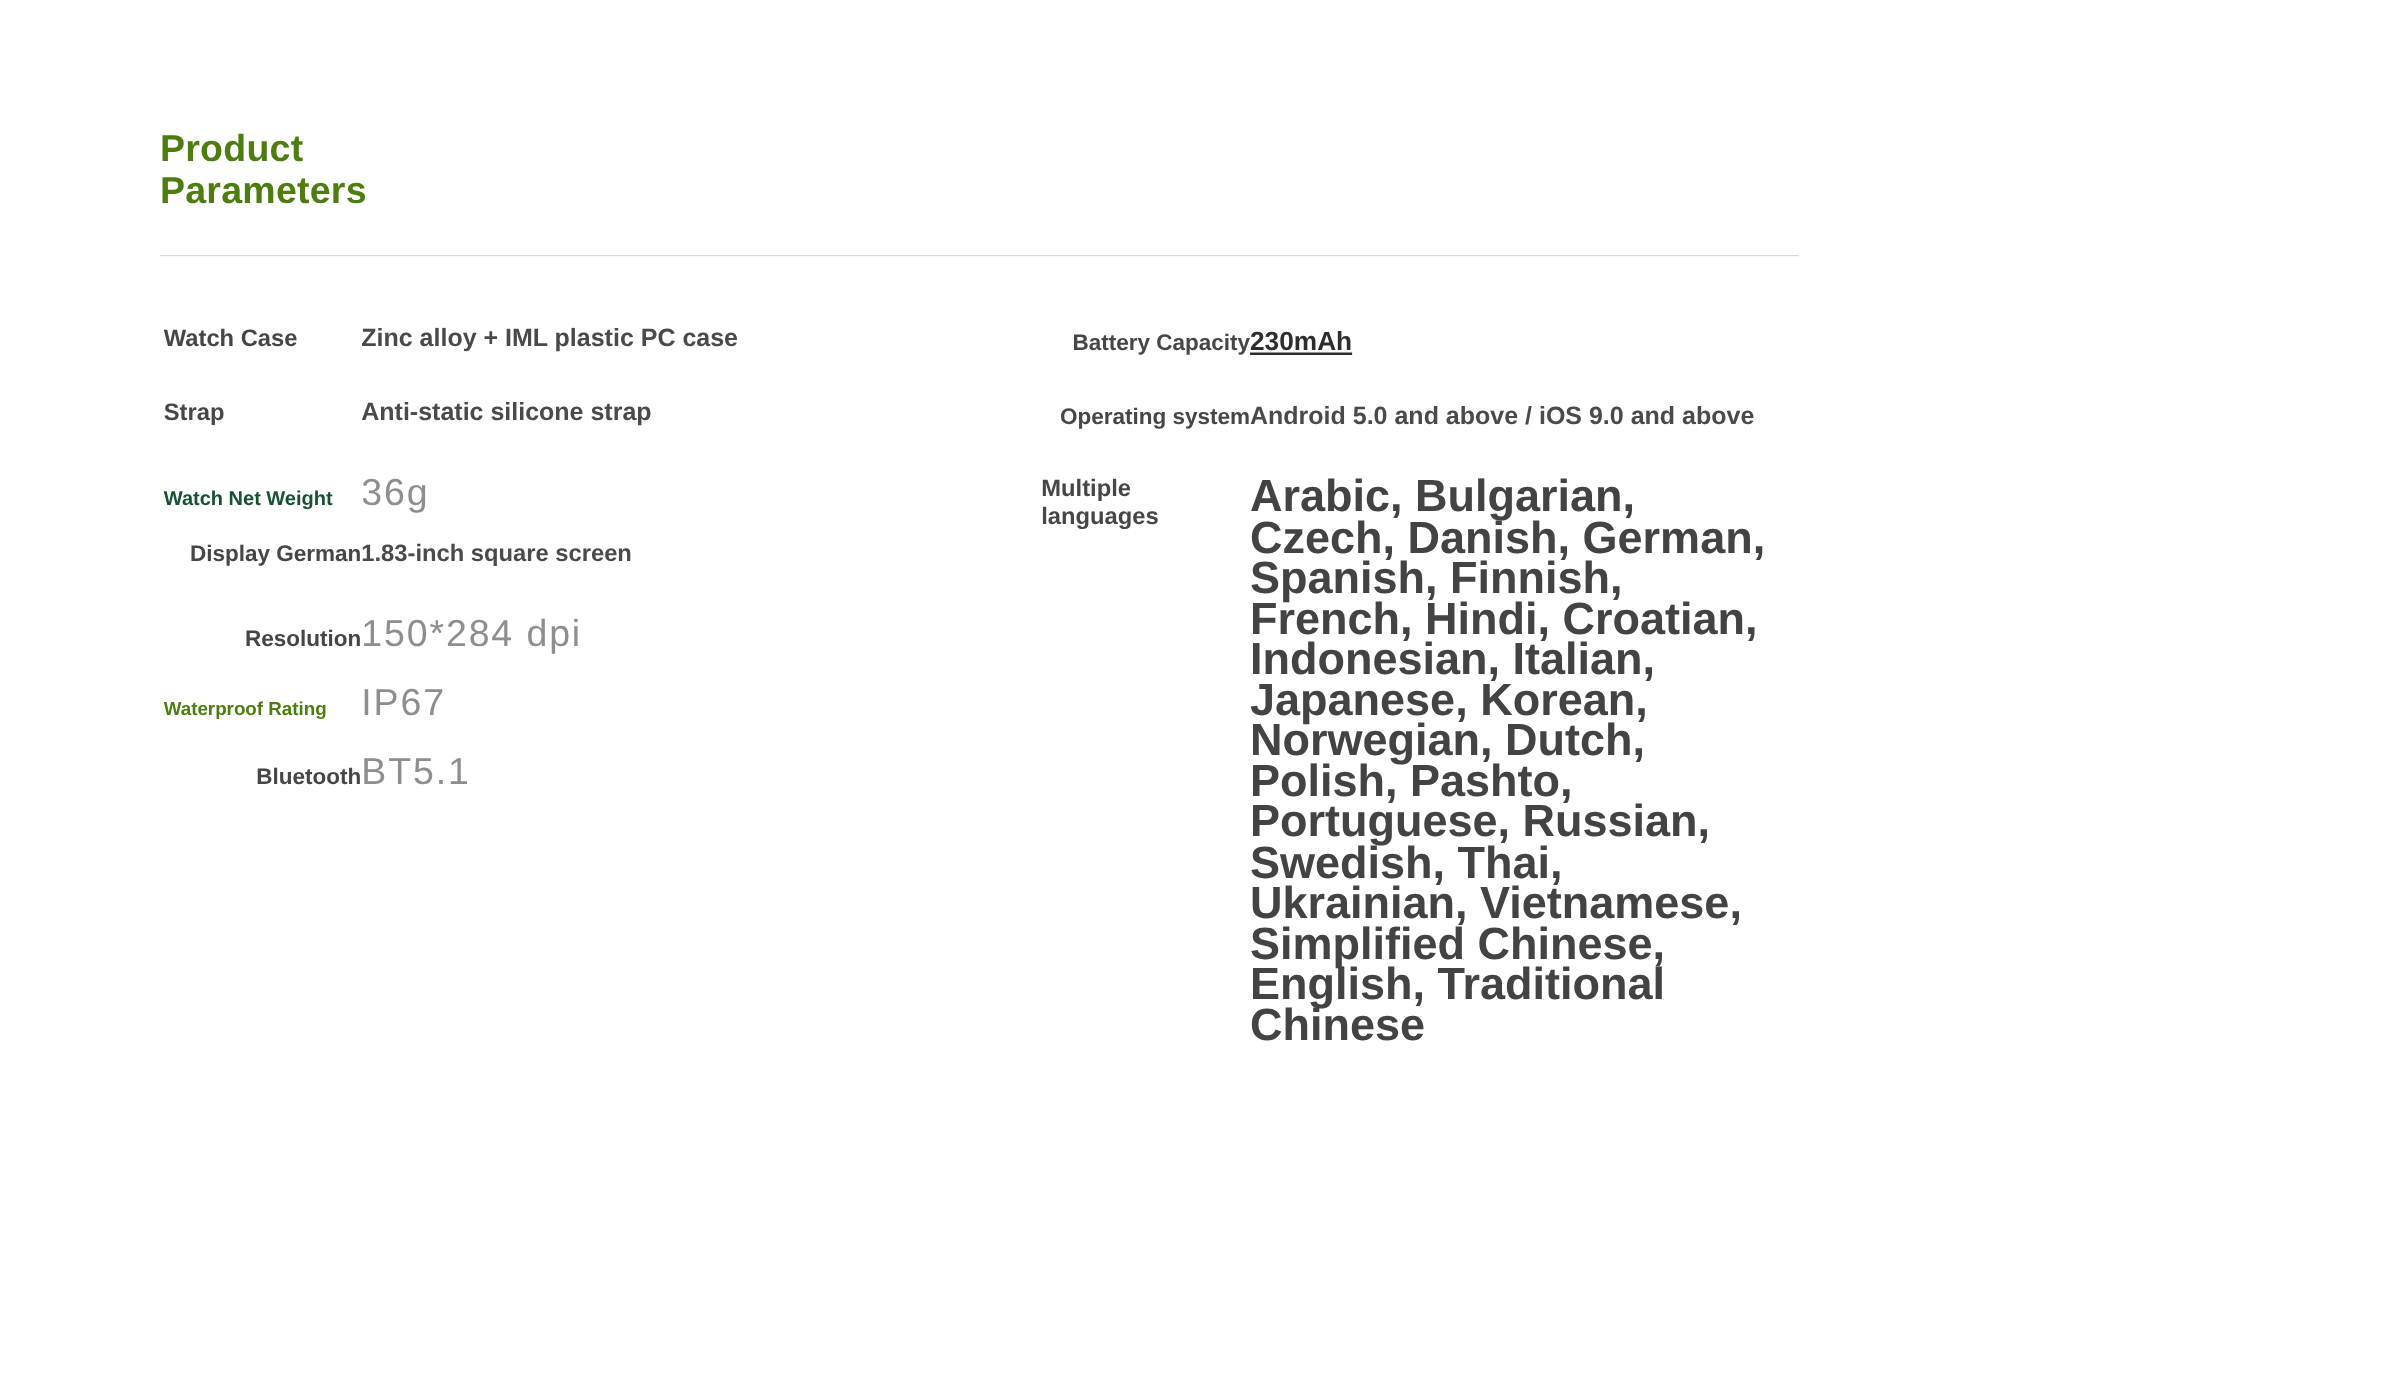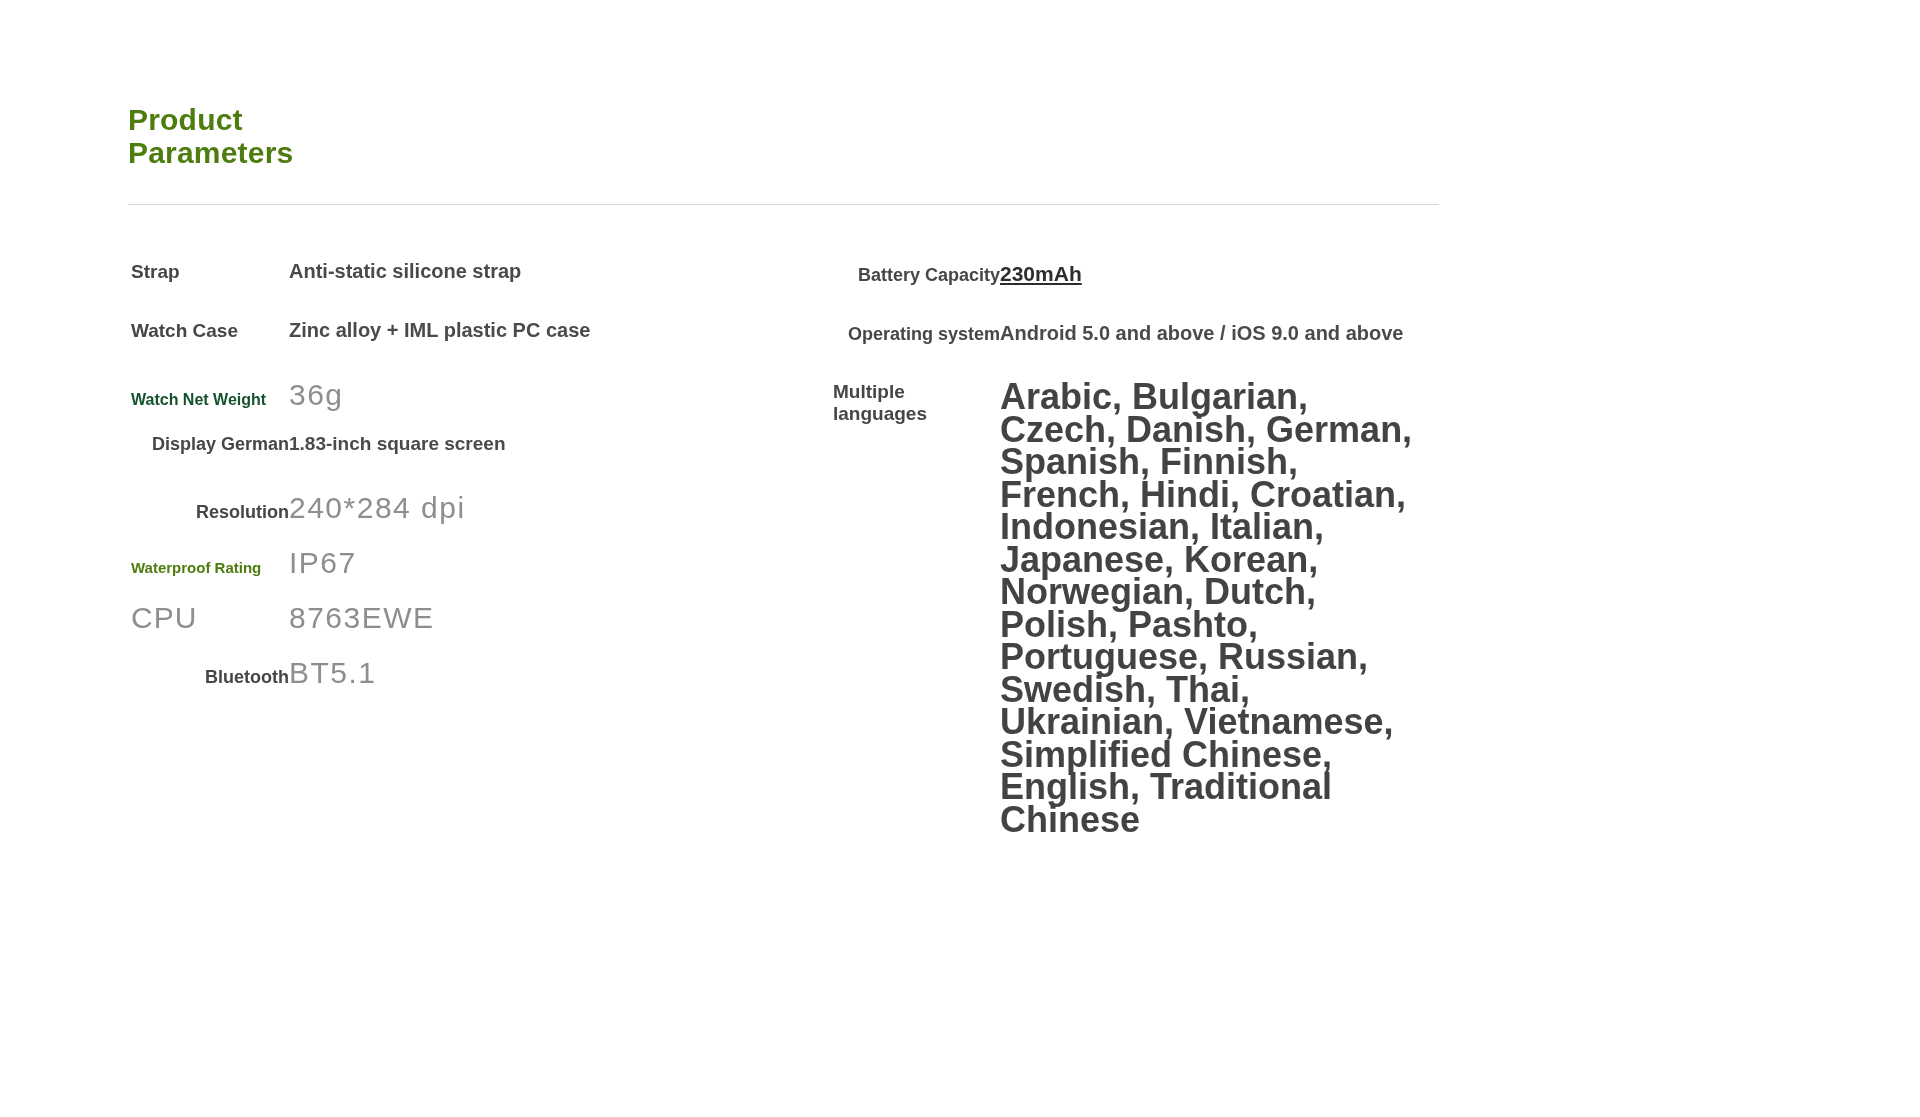--- a/index.html
+++ b/index.html
@@ -43,46 +43,42 @@
   .v-langs    {font-size:36px;font-weight:700;color:#434343;line-height:32.5px;width:432px;}
 </style>
 </head>
 <body>
 
 <div class="page">
   <h2 class="title">Product Parameters</h2>
   <div class="divider"></div>
   <div class="col col-left" id="col-left">
       <div class="spec-row">
+        <div class="spec-label l-lg">Watch Case</div>
+        <div class="spec-value v-bold-lg">Zinc alloy + IML plastic PC case</div>
+      </div>
+      <div class="spec-row">
         <div class="spec-label l-lg">Strap</div>
         <div class="spec-value v-bold-lg">Anti-static silicone strap</div>
-      </div>
-      <div class="spec-row">
-        <div class="spec-label l-lg">Watch Case</div>
-        <div class="spec-value v-bold-lg">Zinc alloy + IML plastic PC case</div>
       </div>
       <div class="spec-row tight">
         <div class="spec-label l-sm">Watch Net Weight</div>
         <div class="spec-value v-light">36g</div>
       </div>
       <div class="spec-row">
         <div class="spec-label l-md">Display German</div>
         <div class="spec-value v-bold-md">1.83-inch square screen</div>
       </div>
       <div class="spec-row tight">
         <div class="spec-label l-md">Resolution</div>
-        <div class="spec-value v-light">240*284 dpi</div>
+        <div class="spec-value v-light">150*284 dpi</div>
       </div>
       <div class="spec-row tight">
         <div class="spec-label l-xs">Waterproof Rating</div>
         <div class="spec-value v-light">IP67</div>
-      </div>
-      <div class="spec-row tight">
-        <div class="spec-label l-light">CPU</div>
-        <div class="spec-value v-light">8763EWE</div>
       </div>
       <div class="spec-row tight">
         <div class="spec-label l-md">Bluetooth</div>
         <div class="spec-value v-light">BT5.1</div>
       </div>
     </div>
   <div class="col col-right" id="col-right">
       <div class="spec-row">
         <div class="spec-label l-md">Battery Capacity</div>
         <div class="spec-value v-bold-dark">230mAh</div>

